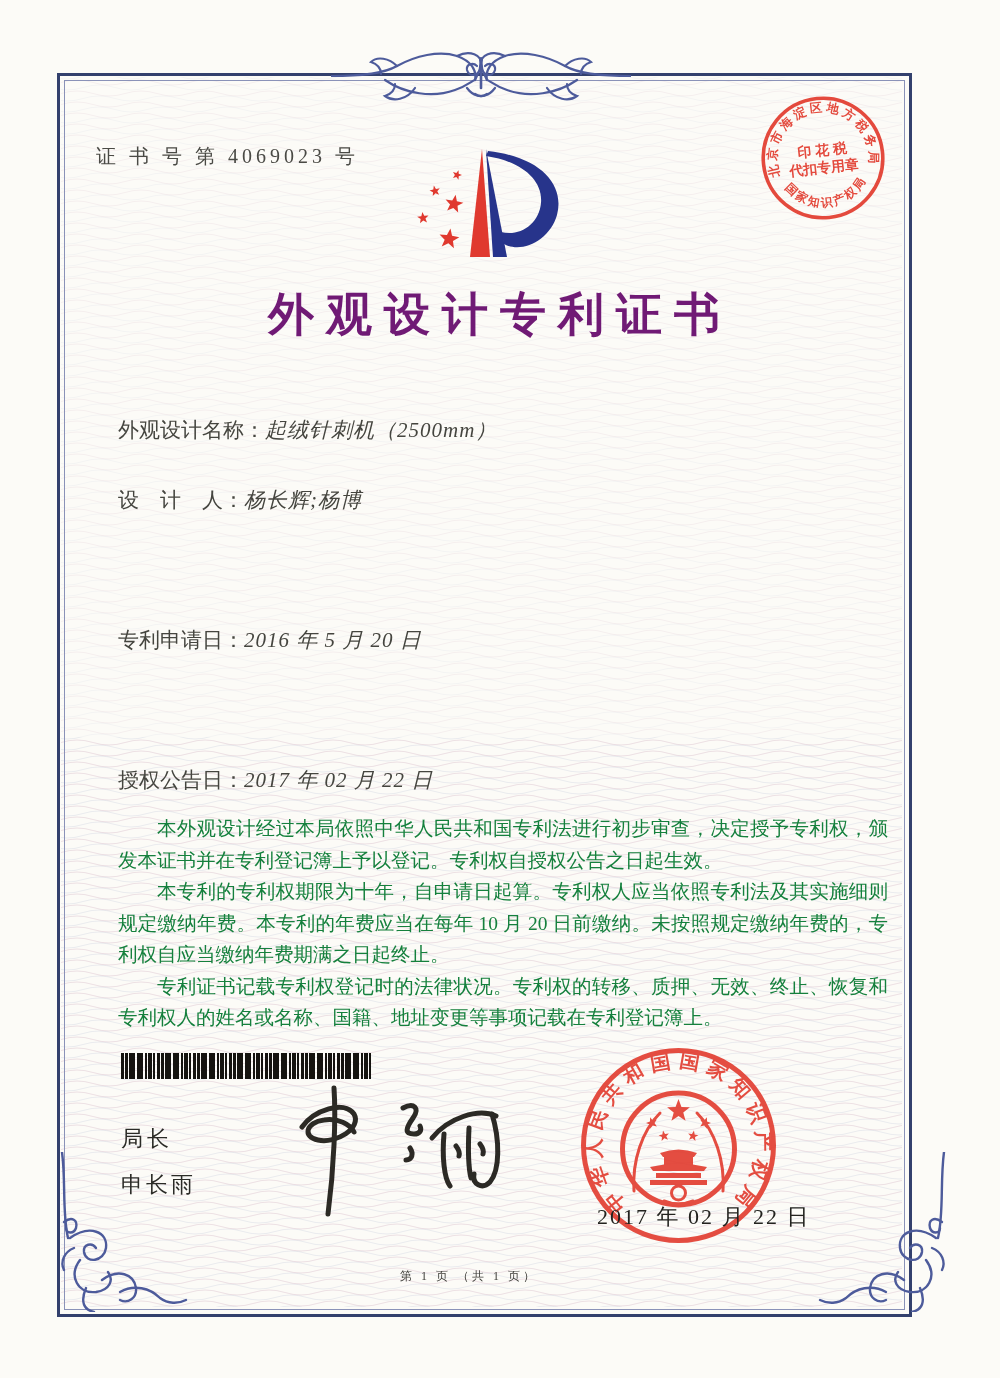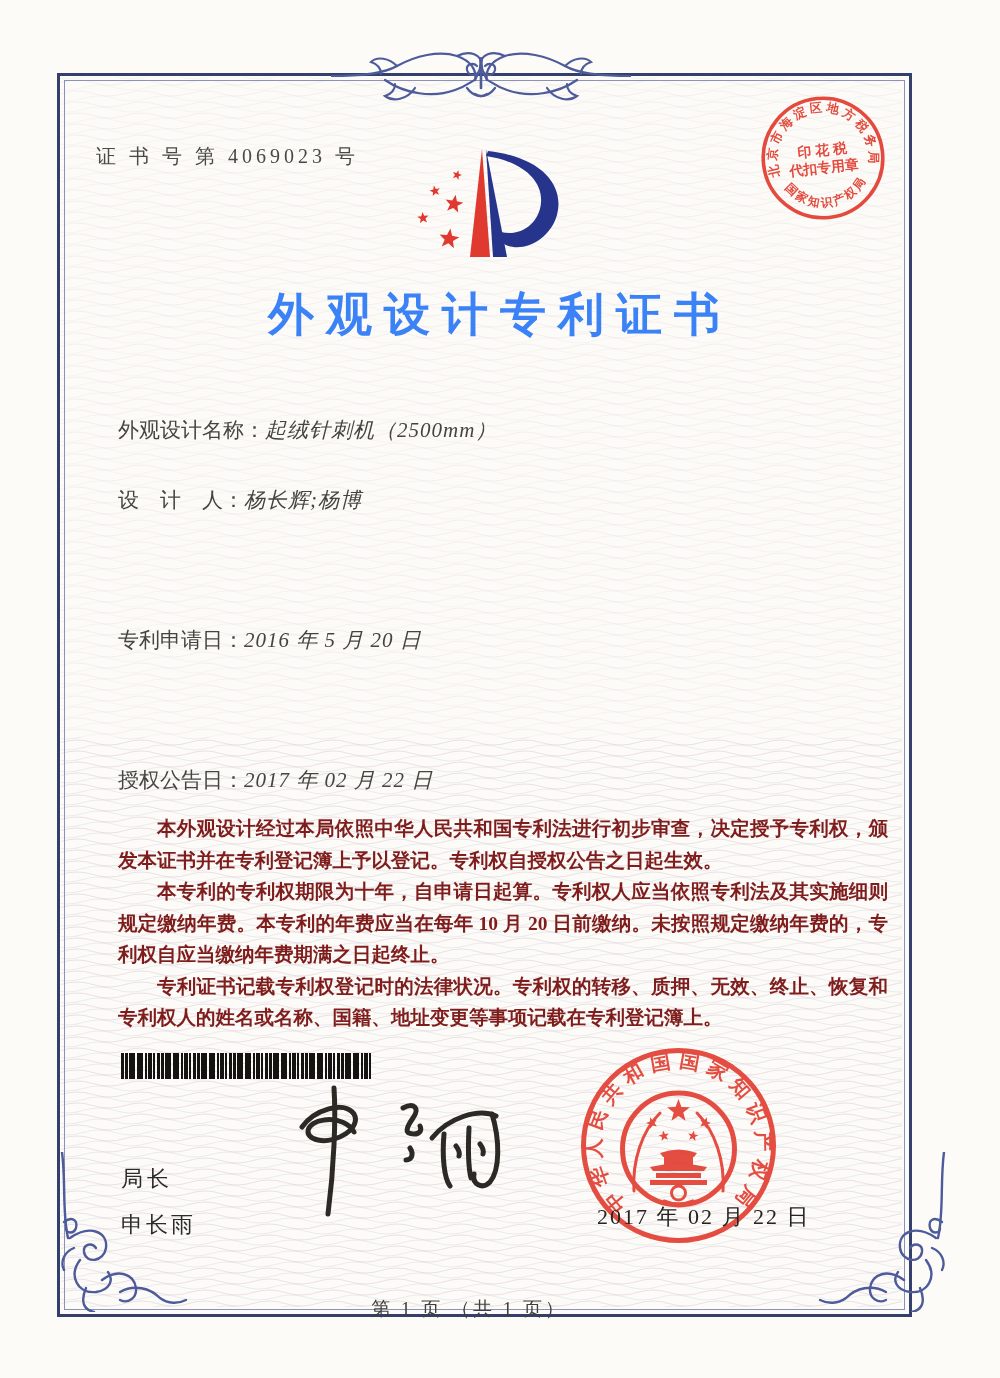--- a/index.html
+++ b/index.html
@@ -8,47 +8,47 @@
   
   .frame{position:absolute;left:57px;top:73px;width:849px;height:1238px;
          border:3px solid #33406d;z-index:1;}
   .frame-inner{position:absolute;inset:4px;border:1.5px solid #8a92b8;}
   .waves{position:absolute;left:61px;top:77px;width:841px;height:1230px;z-index:0;}
   
   .cert-no{position:absolute;left:96px;top:143px;font-size:20px;letter-spacing:4px;color:#4a4a45;z-index:3;}
   .logo{position:absolute;left:393px;top:123px;width:215px;height:162px;z-index:3;}
   .tax-stamp{position:absolute;left:755px;top:90px;width:136px;height:136px;z-index:4;transform:rotate(-6deg);opacity:.92;}
   .title{position:absolute;left:0;top:284px;width:1000px;text-align:center;
-         font-size:46px;font-weight:bold;letter-spacing:12px;color:#3b82f6;z-index:3;}
+         font-size:46px;font-weight:bold;letter-spacing:12px;color:#701a75;z-index:3;}
   
   .field{position:absolute;left:118px;font-size:21px;color:#45453f;z-index:3;white-space:nowrap;}
   .f0{top:416px}.f1{top:486px}.f2{top:556px}.f3{top:626px}.f4{top:696px}.f5{top:766px}
   .field .val{letter-spacing:1px;font-style:italic;}
   
   .body-text{position:absolute;left:118px;top:813px;width:770px;font-size:19.5px;
-             line-height:31.5px;text-align:justify;color:#7f1d1d;z-index:3;font-weight:bold;}
+             line-height:31.5px;text-align:justify;color:#15803d;z-index:3;}
   .body-text p{margin:0;text-indent:2em;}
   
   .barcode{position:absolute;left:121px;top:1053px;width:252px;height:26px;z-index:3;
     background:
       repeating-linear-gradient(90deg,#15130f 0 2px,transparent 2px 4px),
       repeating-linear-gradient(90deg,#15130f 0 3px,transparent 3px 9px),
       repeating-linear-gradient(90deg,#15130f 0 1px,transparent 1px 6px);}
   
   .signer{position:absolute;left:121px;top:1124px;z-index:3;
-          font-family:Liberation Mono, monospace;color:#2b2b27;margin-top:40px;}
+          font-family:Liberation Mono, monospace;color:#2b2b27;}
   .signer .role{font-size:22px;letter-spacing:4px;}
   .signer .name{font-size:22px;letter-spacing:3px;margin-top:16px;}
   .signature{position:absolute;left:272px;top:1082px;width:230px;height:140px;z-index:3;}
   
   .office-seal{position:absolute;left:576px;top:1043px;width:205px;height:205px;z-index:3;opacity:.9;}
   .seal-date{position:absolute;left:597px;top:1202px;font-size:22px;letter-spacing:2px;
              color:#23231f;z-index:4;white-space:nowrap;}
   .footer{position:absolute;left:0;top:1268px;width:938px;text-align:center;
-          font-size:19px;letter-spacing:3px;color:#3f3f3a;z-index:3;margin-top:28px;}
+          font-size:12px;letter-spacing:3px;color:#3f3f3a;z-index:3;}
   .ornament{position:absolute;z-index:2;}
   .orn-top{left:331px;top:36px;width:300px;height:80px;}
   .orn-bl{left:50px;top:1152px;width:150px;height:160px;}
   .orn-br{left:806px;top:1152px;width:150px;height:160px;transform:scaleX(-1);}
   .stamp-text{font-family:"Liberation Sans","DejaVu Sans",sans-serif;}
 </style>
 </head>
 <body>
 
 <div class="page">

